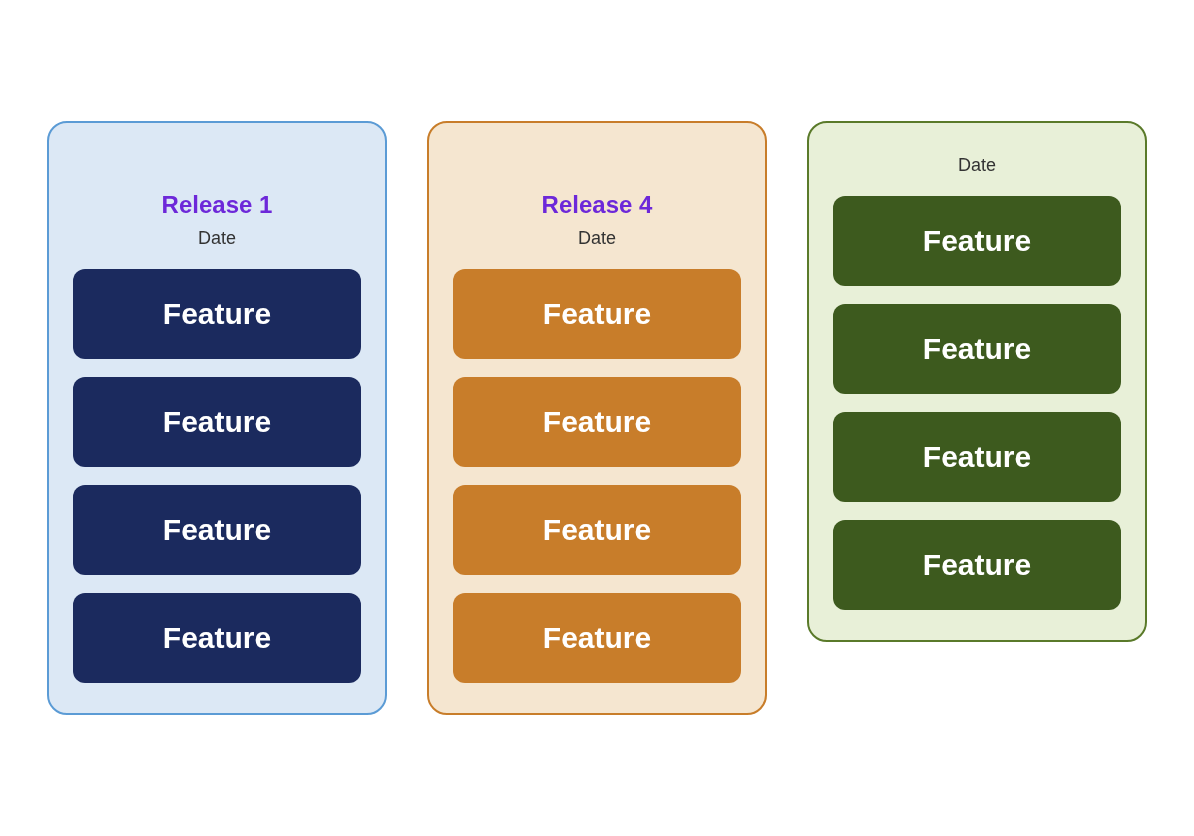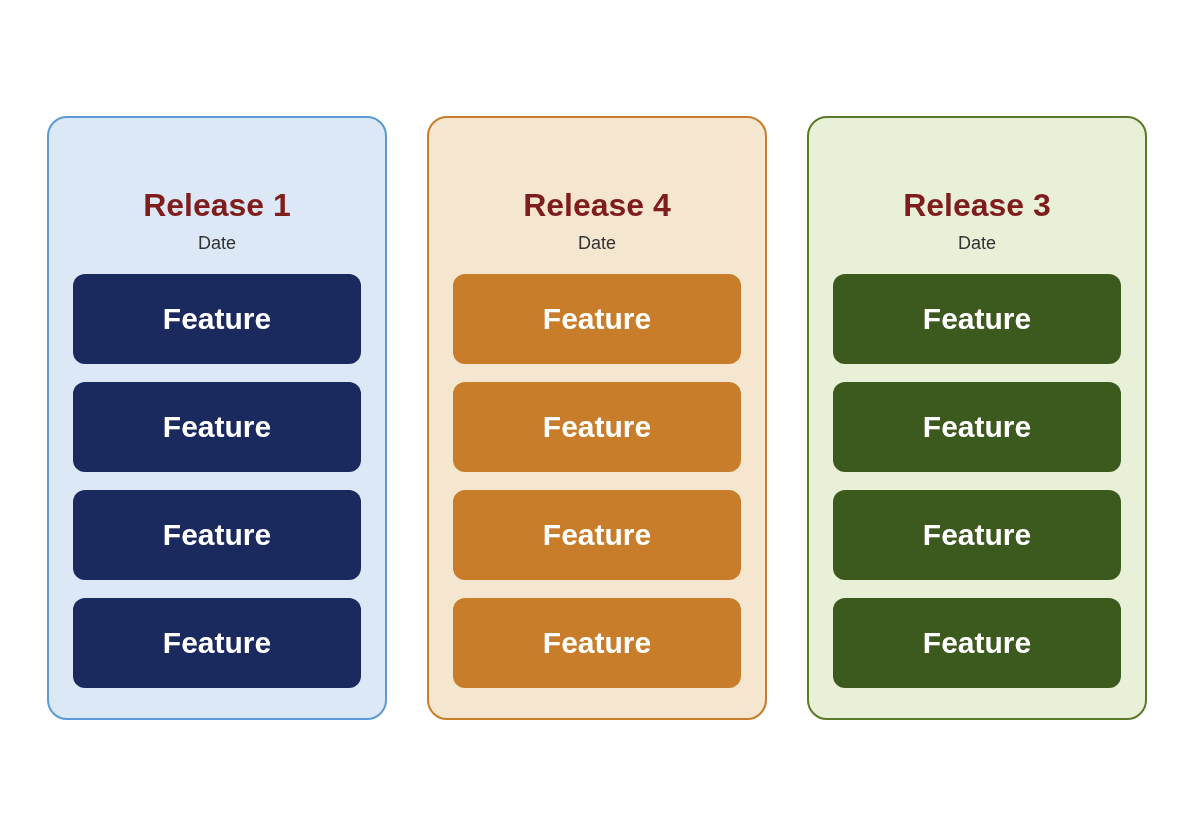--- a/index.html
+++ b/index.html
@@ -49,23 +49,23 @@
       background-color: #e8f0d8;
       border: 2.5px solid #5a7a2a;
     }
 
     .release-header {
       text-align: center;
       margin-bottom: 20px;
     }
 
     .release-title {
-      font-size: 32px;
+      font-size: 24px;
       font-weight: 800;
-      color: #7f1d1d;
+      color: #6d28d9;
       line-height: 1.2;
       margin-top: 44px;
     }
 
     .release-date {
       font-size: 18px;
       font-weight: 400;
       color: #333333;
       margin-top: 8px;
     }
@@ -142,21 +142,20 @@
         <div class="feature-card feature-card-2">
           <span class="feature-label">Feature</span>
         </div>
         <div class="feature-card feature-card-2">
           <span class="feature-label">Feature</span>
         </div>
       </div>
     </div>
     <div class="release-column release-column-3">
       <div class="release-header">
-        <div class="release-title">Release 3</div>
         <div class="release-date">Date</div>
       </div>
       <div class="feature-list">
         <div class="feature-card feature-card-3">
           <span class="feature-label">Feature</span>
         </div>
         <div class="feature-card feature-card-3">
           <span class="feature-label">Feature</span>
         </div>
         <div class="feature-card feature-card-3">

